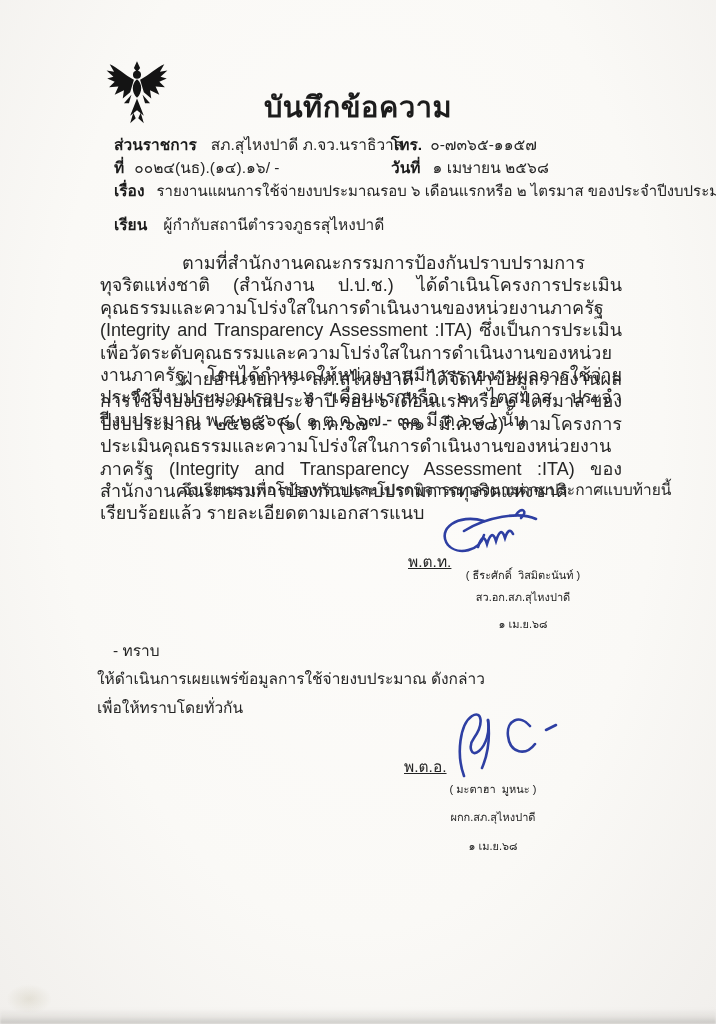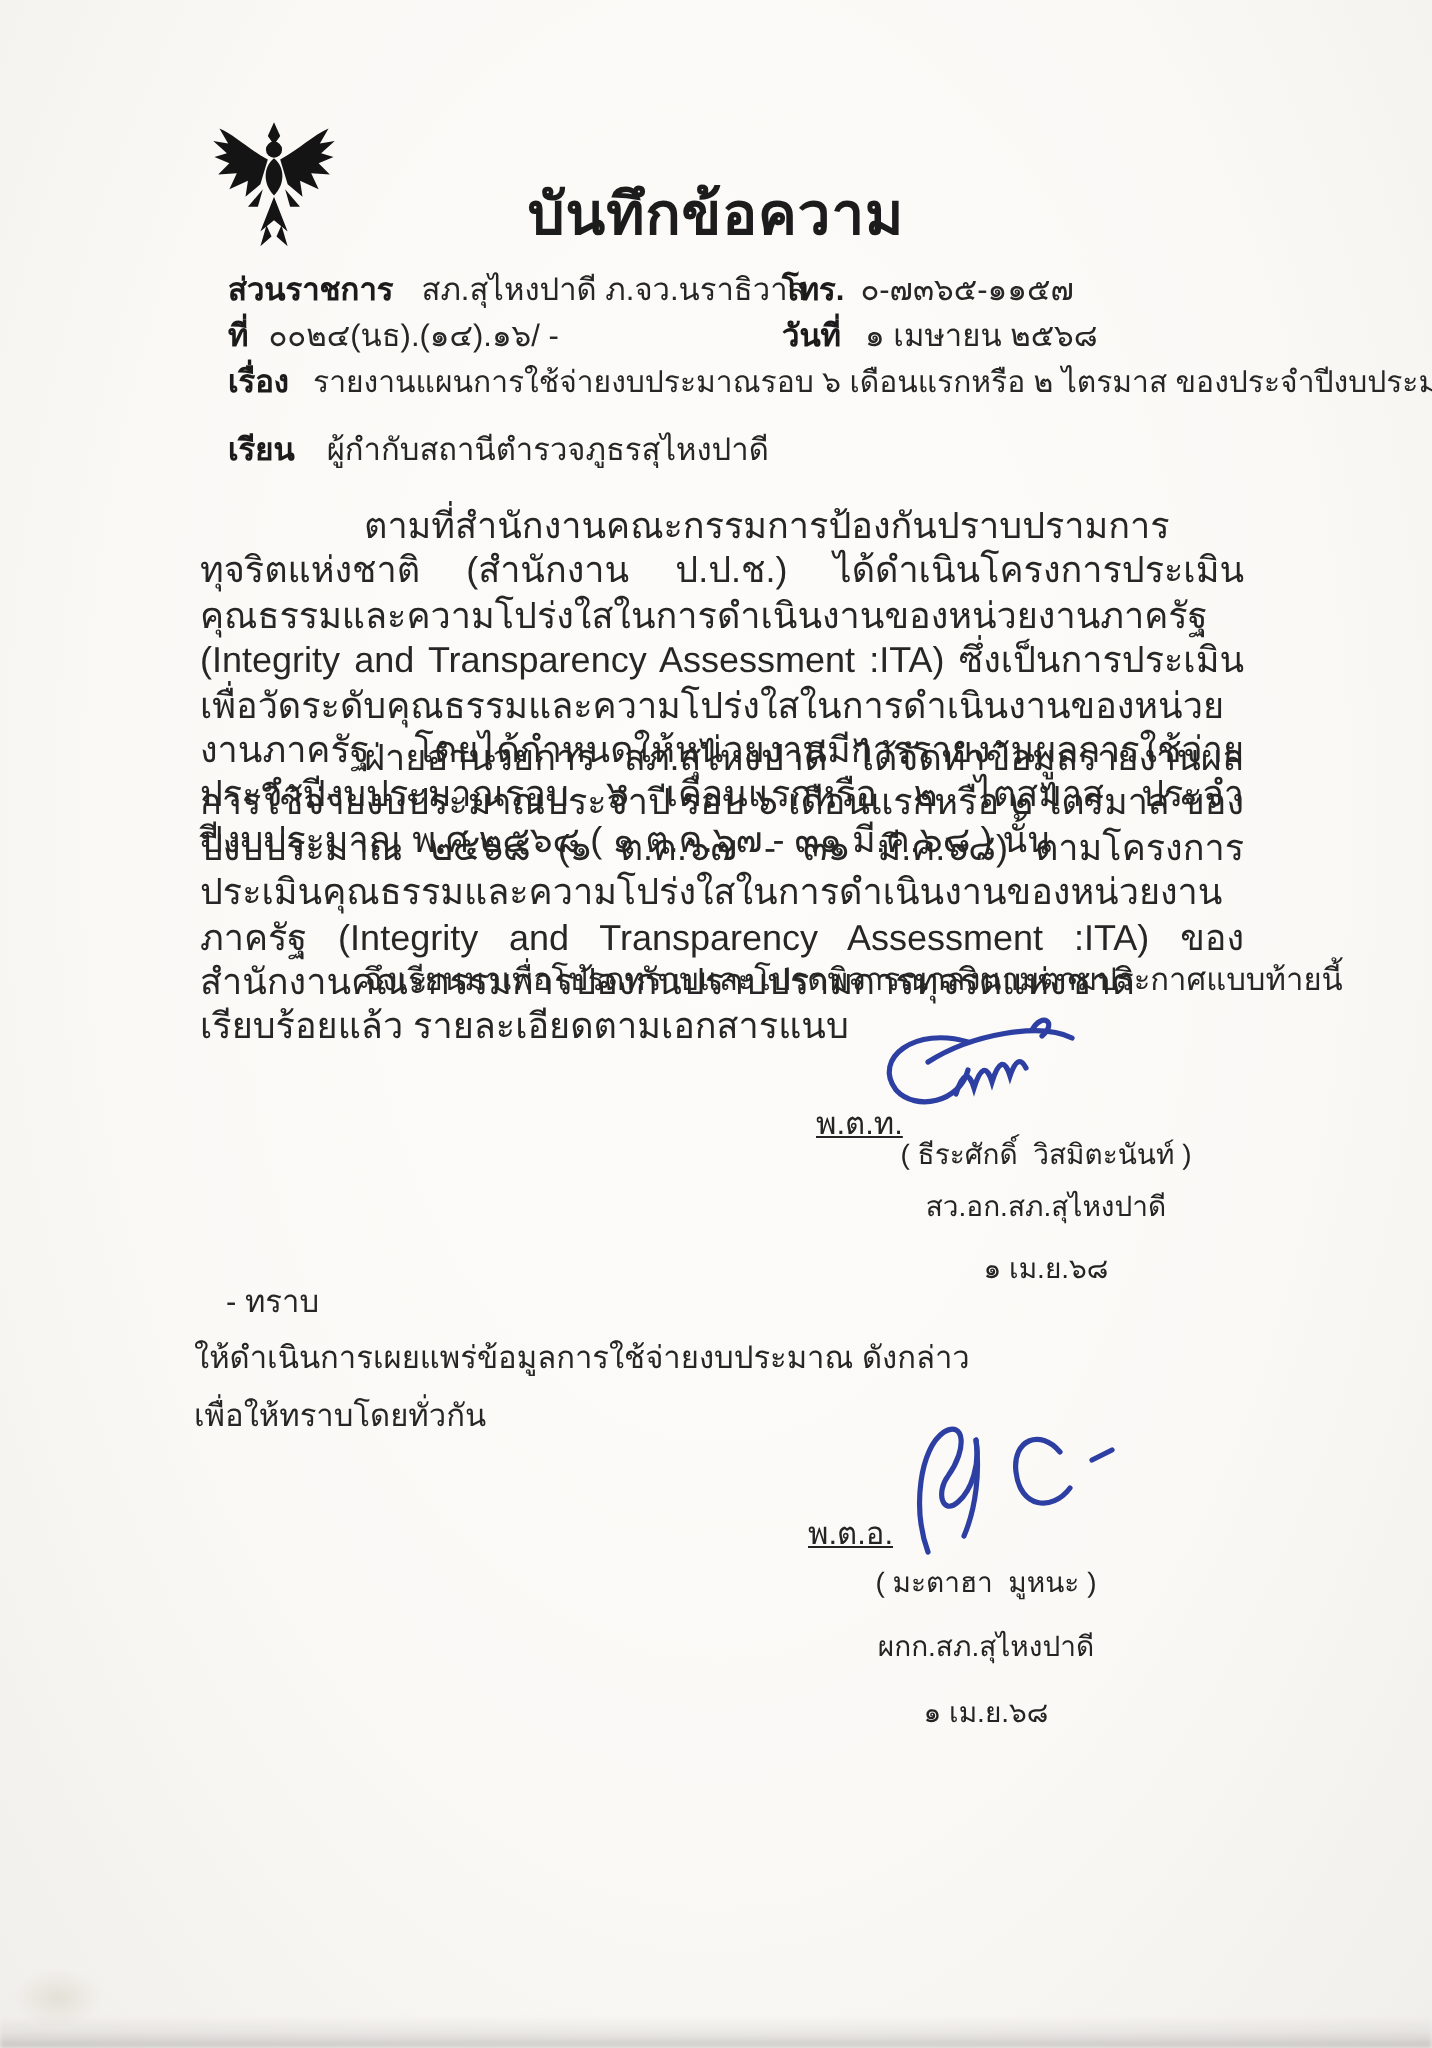--- a/index.html
+++ b/index.html
@@ -60,21 +60,21 @@
   }
   .p1{top:252px;}
   .p2{top:368px;}
   .closing{
     position:absolute;left:182px;top:477px;
     font-size:15.5px;color:#262626;white-space:nowrap;text-align:right;
   }
   .sig-block{position:absolute;text-align:center;}
   .sig1-block{left:420px;top:566px;width:206px;}
   .sig2-block{left:393px;top:780px;width:200px;}
-  .sig-name,.sig-pos,.sig-date{font-size:14px;color:#242424;white-space:pre;}
+  .sig-name,.sig-pos,.sig-date{font-size:11px;color:#242424;white-space:pre;}
   .sig-pos{margin-top:4px;}
   .sig1-block .sig-date{margin-top:9px;}
   .sig2-block .sig-pos{margin-top:10px;text-align:center;}
   .sig2-block .sig-date{margin-top:11px;}
   .rank{position:absolute;font-size:15.5px;color:#242424;text-decoration:underline;}
   .rank1{left:408px;top:549px;}
   .rank2{left:404px;top:754px;}
   .sig-svg{position:absolute;}
   .sig1-svg{left:428px;top:503px;width:120px;height:60px;}
   .sig2-svg{left:448px;top:706px;width:125px;height:78px;}

